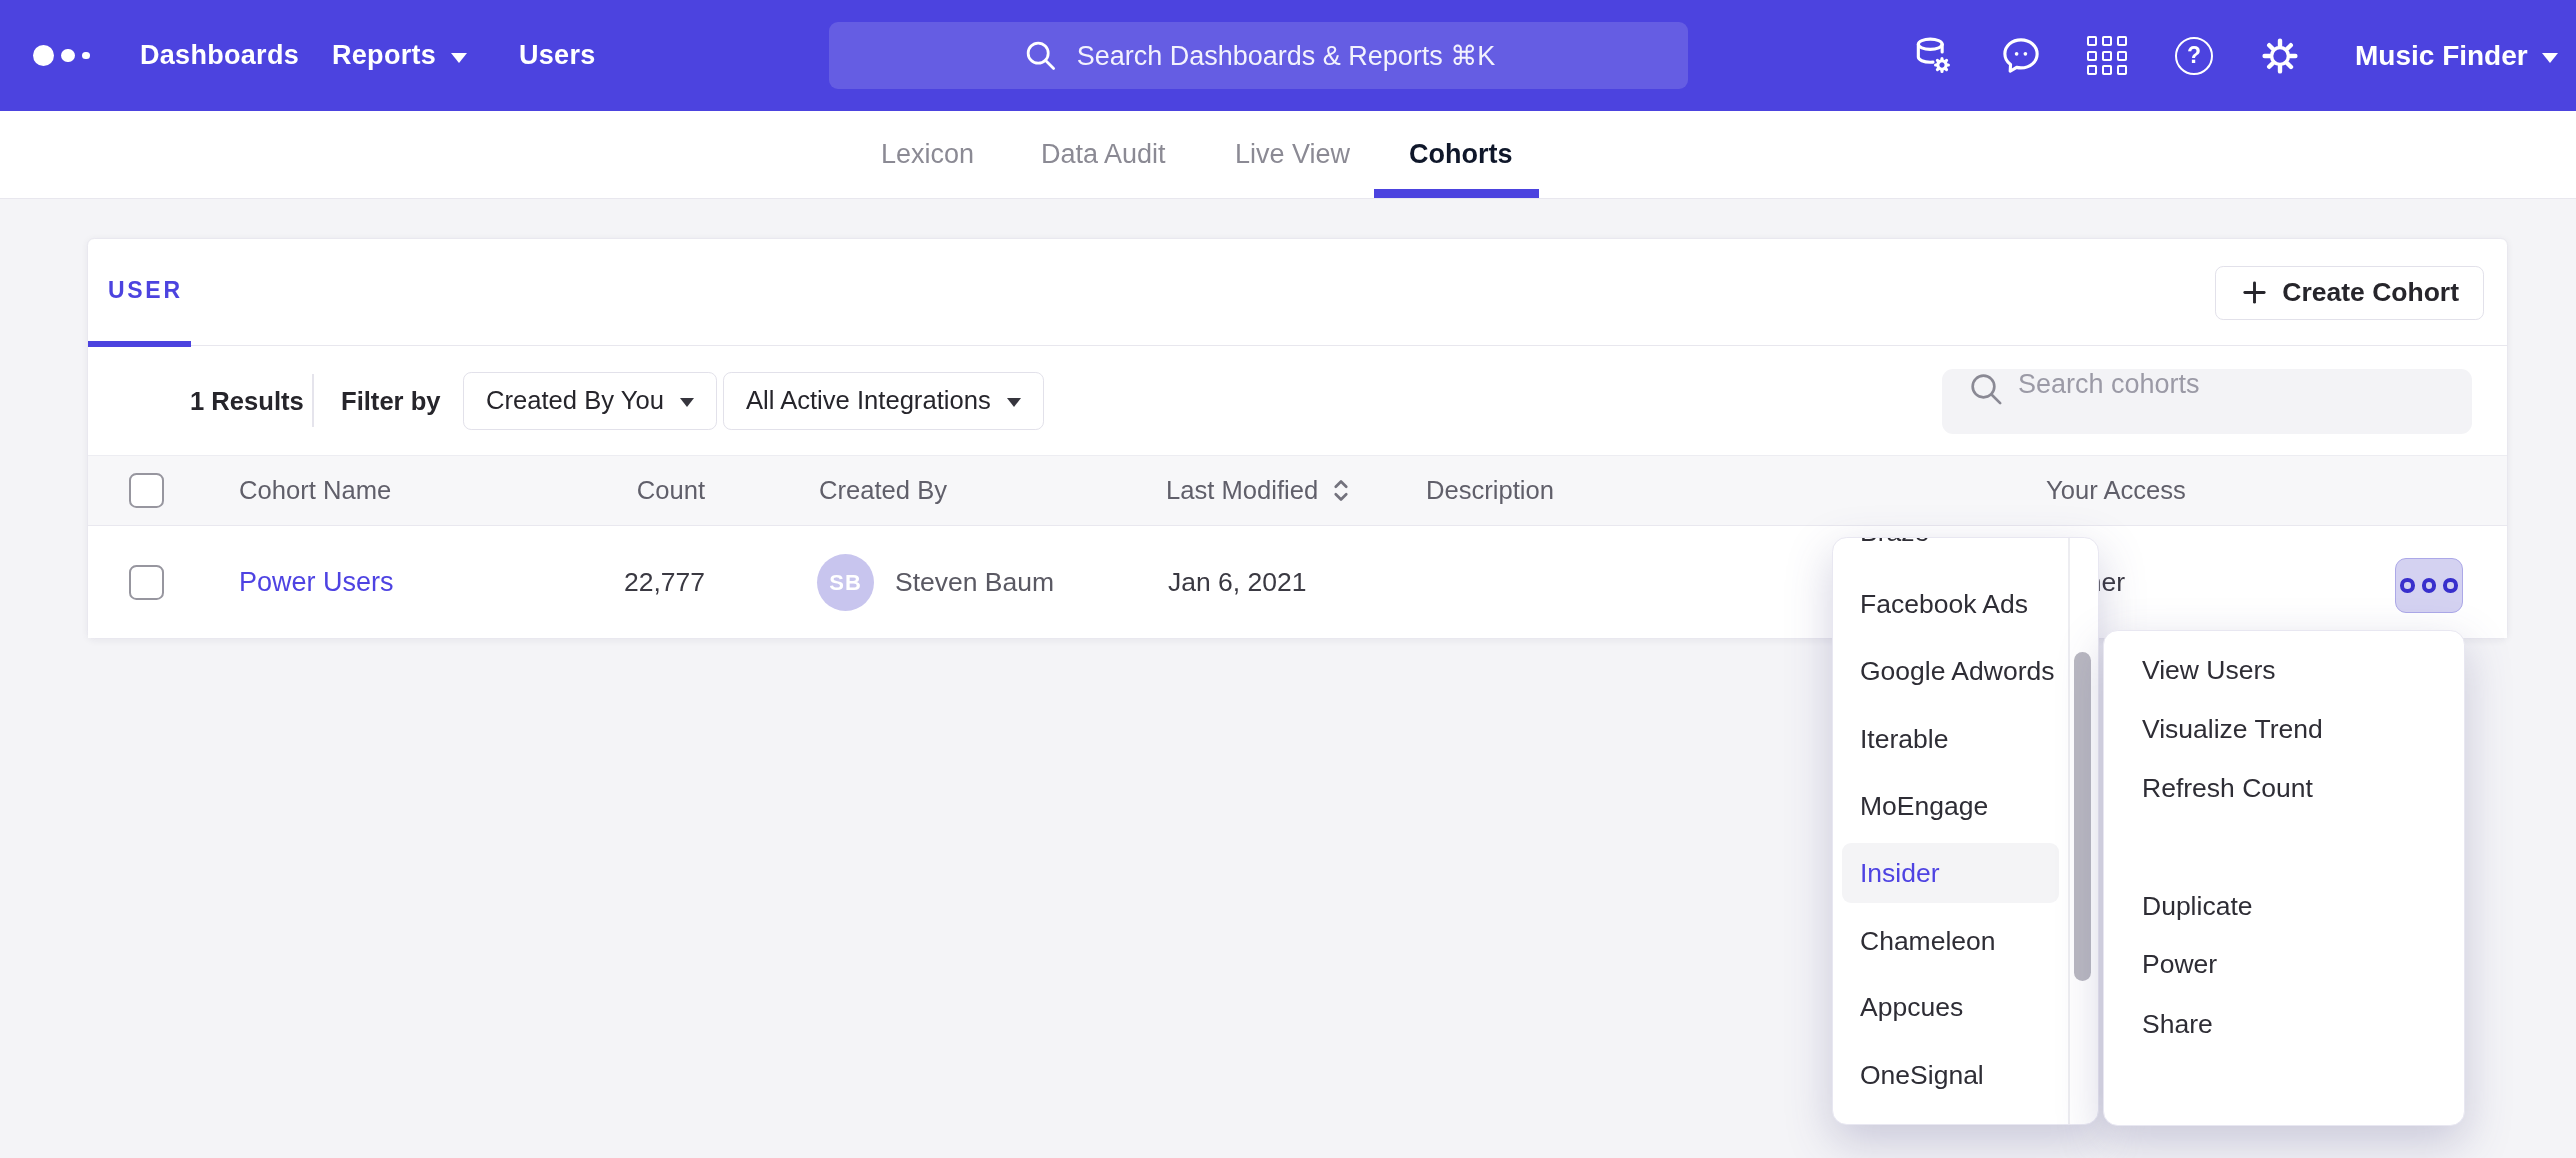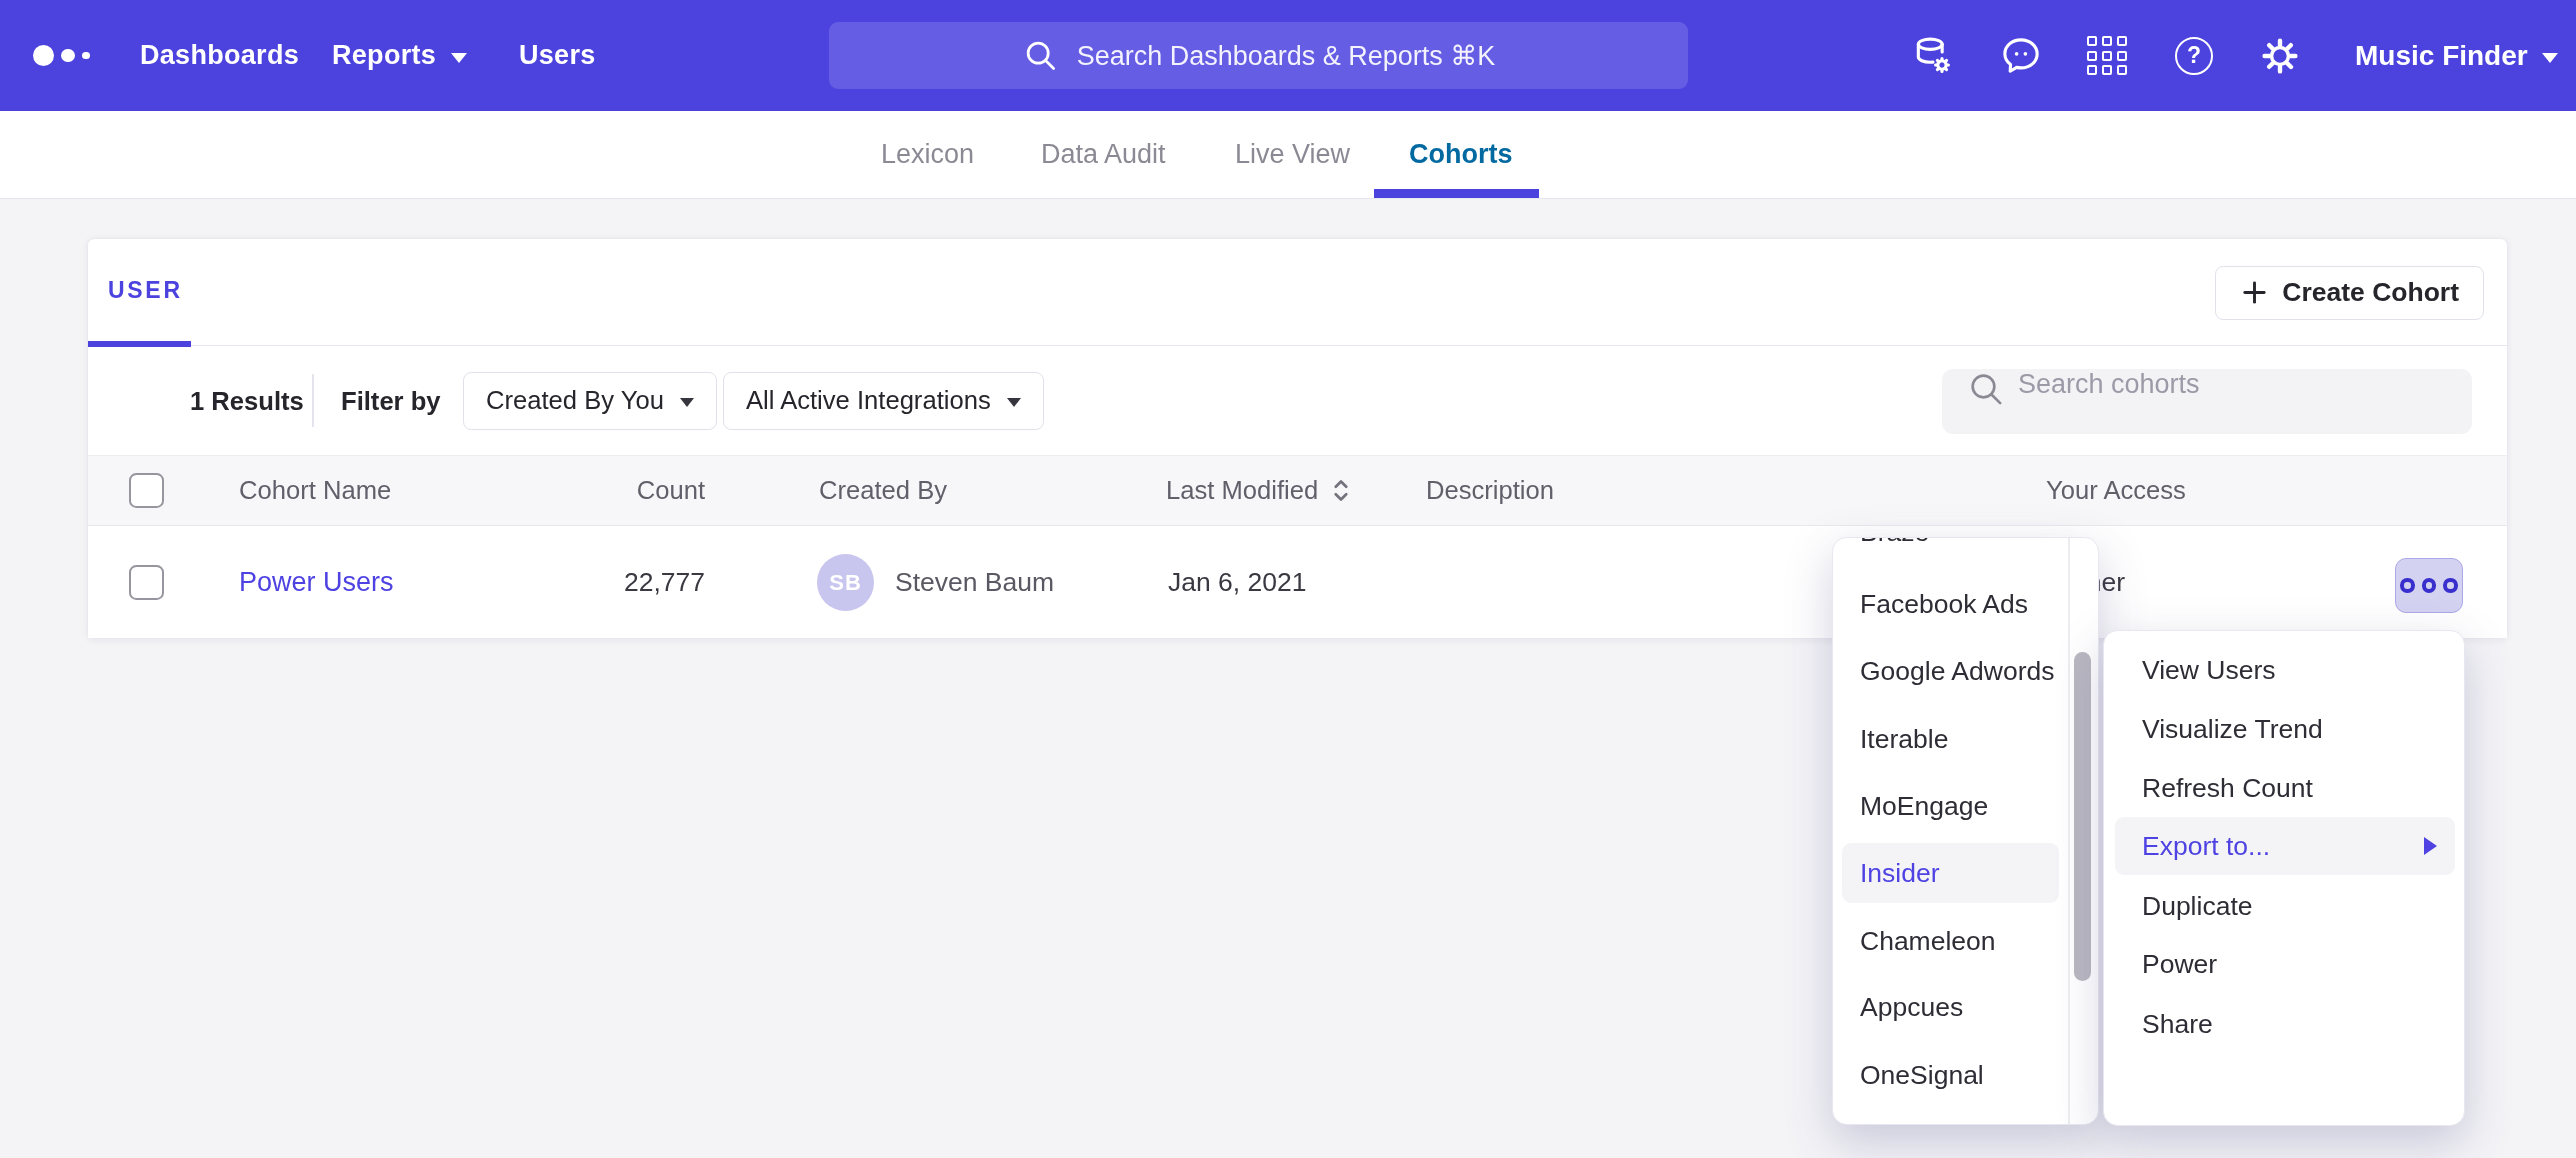--- a/index.html
+++ b/index.html
@@ -24,21 +24,21 @@
   .grid-icon span{border:2.3px solid #fff;border-radius:1.8px;box-sizing:border-box;}
   .help-icon{width:38px;height:38px;border:2.7px solid #fff;border-radius:50%;display:flex;
              align-items:center;justify-content:center;color:#fff;font-size:23px;font-weight:700;box-sizing:border-box;}
   .help-icon::after{content:"?";}
   .project{color:#fff;font-size:28px;font-weight:700;}
 
   
   .tabsbar{position:absolute;left:0;top:111px;width:2576px;height:88px;background:#fff;
            border-bottom:0.9px solid #e8e7ee;box-sizing:border-box;z-index:4;}
   .tab{position:absolute;top:0;height:87px;display:flex;align-items:center;font-size:27px;color:#8b8a94;cursor:default;}
-  .tab.active{color:#0369a1;font-weight:600;text-align:center;}
+  .tab.active{color:#0f172a;font-weight:600;text-align:center;}
   .tab-underline{position:absolute;left:1374px;bottom:0;width:165px;height:9px;background:#4C43DF;}
 
   
   .card{position:absolute;left:87px;top:238px;width:2421px;height:401px;background:#fff;
         border:0.9px solid #e9e8ef;border-radius:7.3px;box-shadow:0 1.8px 7.3px rgba(30,30,60,.06);box-sizing:border-box;}
   .type-strip{position:relative;height:107px;border-bottom:1.8px solid #e8e7ee;box-sizing:border-box;}
   .user-tab{position:absolute;left:20px;top:0;height:103px;display:flex;align-items:center;
             color:#4C43DF;font-size:23px;font-weight:700;letter-spacing:2.7px;}
   .user-underline{position:absolute;left:0;bottom:-1.8px;width:103px;height:5.5px;background:#4C43DF;}
   .create-btn{position:absolute;right:23px;top:26.5px;height:54px;padding:0 24px;display:flex;align-items:center;
@@ -257,21 +257,17 @@
   <div class="submenu-item" style="top:439px;">Appcues</div>
   <div class="submenu-item" style="top:507px;">OneSignal</div>
   <div class="sb-track"></div>
   <div class="sb-thumb"></div>
 </div>
 
 <div class="menu actions">
   <div class="action-item" style="top:10px;">View Users</div>
   <div class="action-item" style="top:69px;">Visualize Trend</div>
   <div class="action-item" style="top:128px;">Refresh Count</div>
-  <div class="action-item hl" style="top:186px;">
-    <span>Export to...</span>
-    <span class="sub-arrow"></span>
-  </div>
   <div class="action-item" style="top:246px;">Duplicate</div>
   <div class="action-item" style="top:304px;">Power</div>
   <div class="action-item" style="top:364px;">Share</div>
 </div>
 
 
 </body></html>

